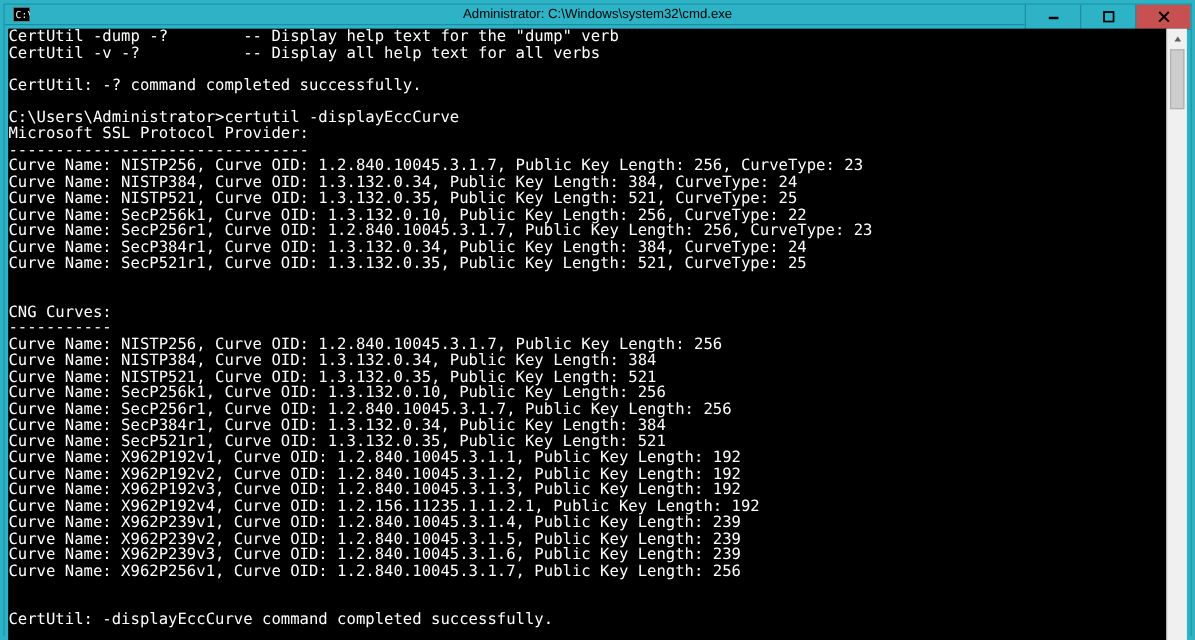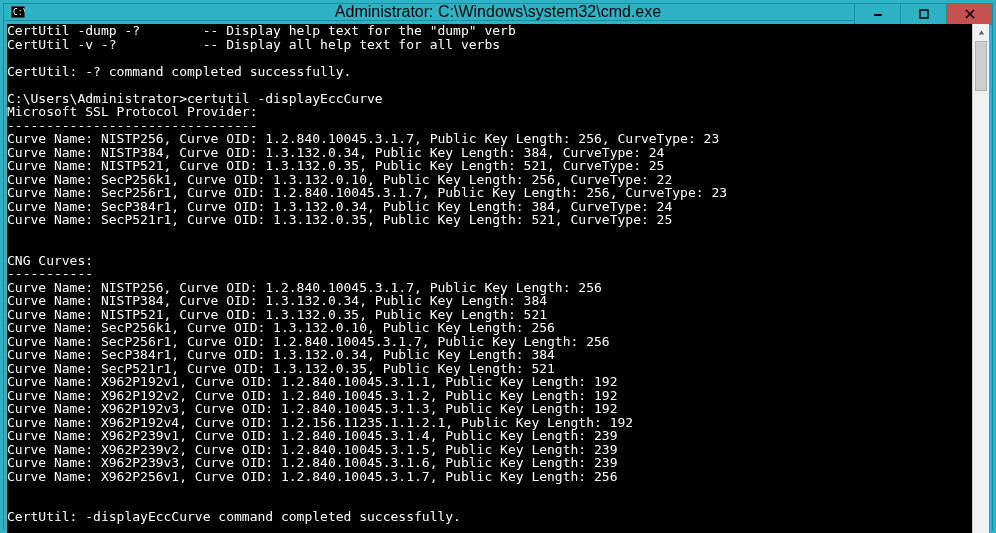--- a/index.html
+++ b/index.html
@@ -30,21 +30,21 @@
   .titlebar-icon {
     width: 16px; height: 16px;
     margin-left: 6px;
     display: flex; align-items: center; justify-content: center;
   }
   .titlebar-icon svg { width: 14px; height:12px; }
   .title-text {
     position: absolute;
     left: 50%;
     transform: translateX(-50%);
-    font-size: 16px;
+    font-size: 11px;
     color: #000;
   }
   .win-buttons {
     position: absolute;
     right: 0; top: 0;
     display: flex;
     height: 21px;
   }
   .win-btn {
     width: 46px;

